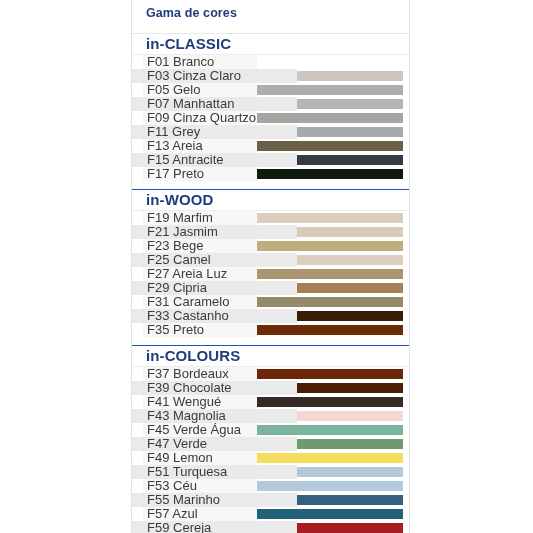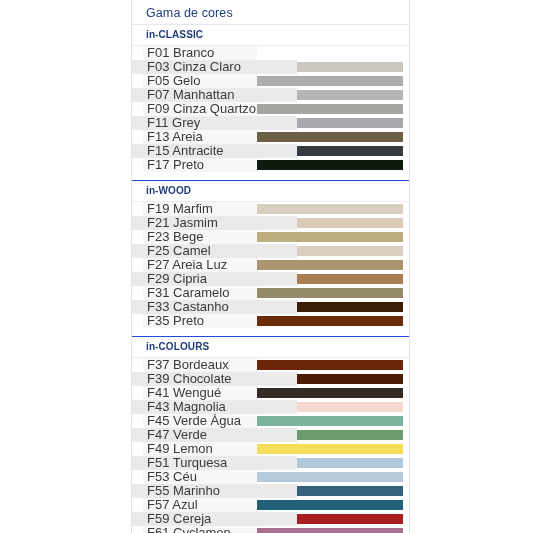--- a/index.html
+++ b/index.html
@@ -21,35 +21,35 @@
     top: 0px;
     width: 279px;
     background: #ffffff;
     border-left: 1px solid #e2e2e2;
     border-right: 1px solid #e2e2e2;
     box-sizing: border-box;
   }
 
   .panel-title {
     font-size: 12.5px;
-    font-weight: normal;
+    font-weight: bold;
     color: #1f3d7a;
     padding: 8px 0 7px 14px;
     letter-spacing: .1px;
     border-bottom: 1px solid #e8e8e8;
     background: #ffffff;
-    height: 25px;
+    height: 34px;
     box-sizing: border-box;
     line-height: 11px;
   }
 
   .section { background: #ffffff; }
 
   .section-head {
-    font-size: 10px;
+    font-size: 15px;
     font-weight: bold;
     color: #1f3d7a;
     padding: 4px 0 4px 14px;
     background: #ffffff;
     border-bottom: 1px solid #ededed;
     letter-spacing: .1px;
     line-height: 12px;
   }
   .section-head.spaced { margin-top: 8px; border-top: 1px solid #1d4ed8; }
 

